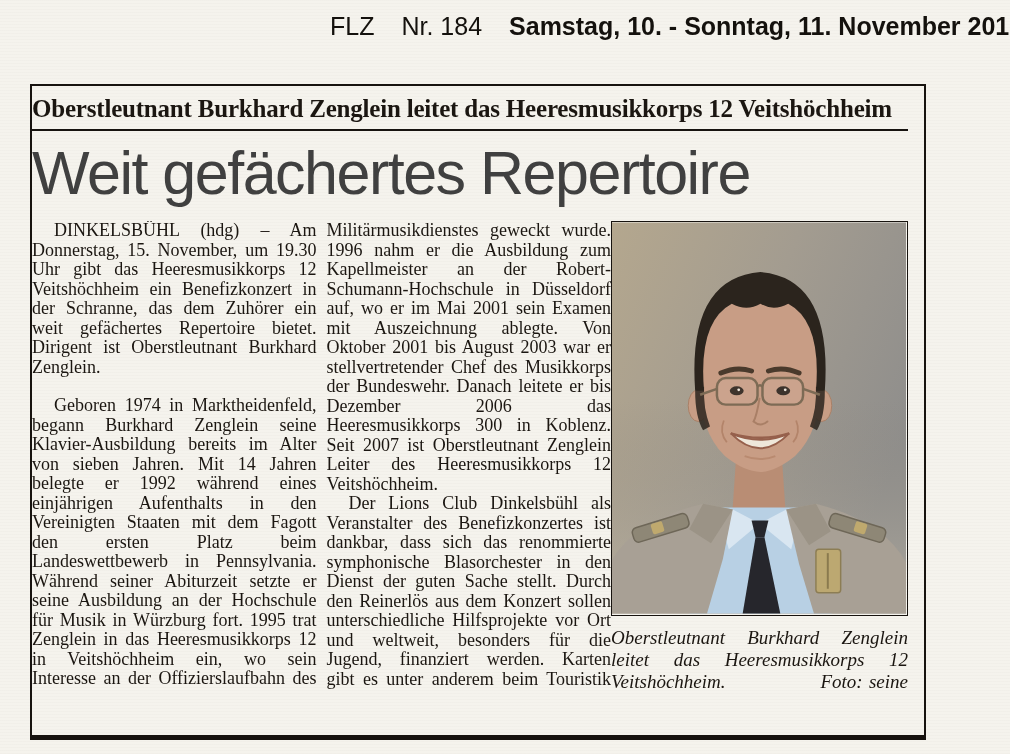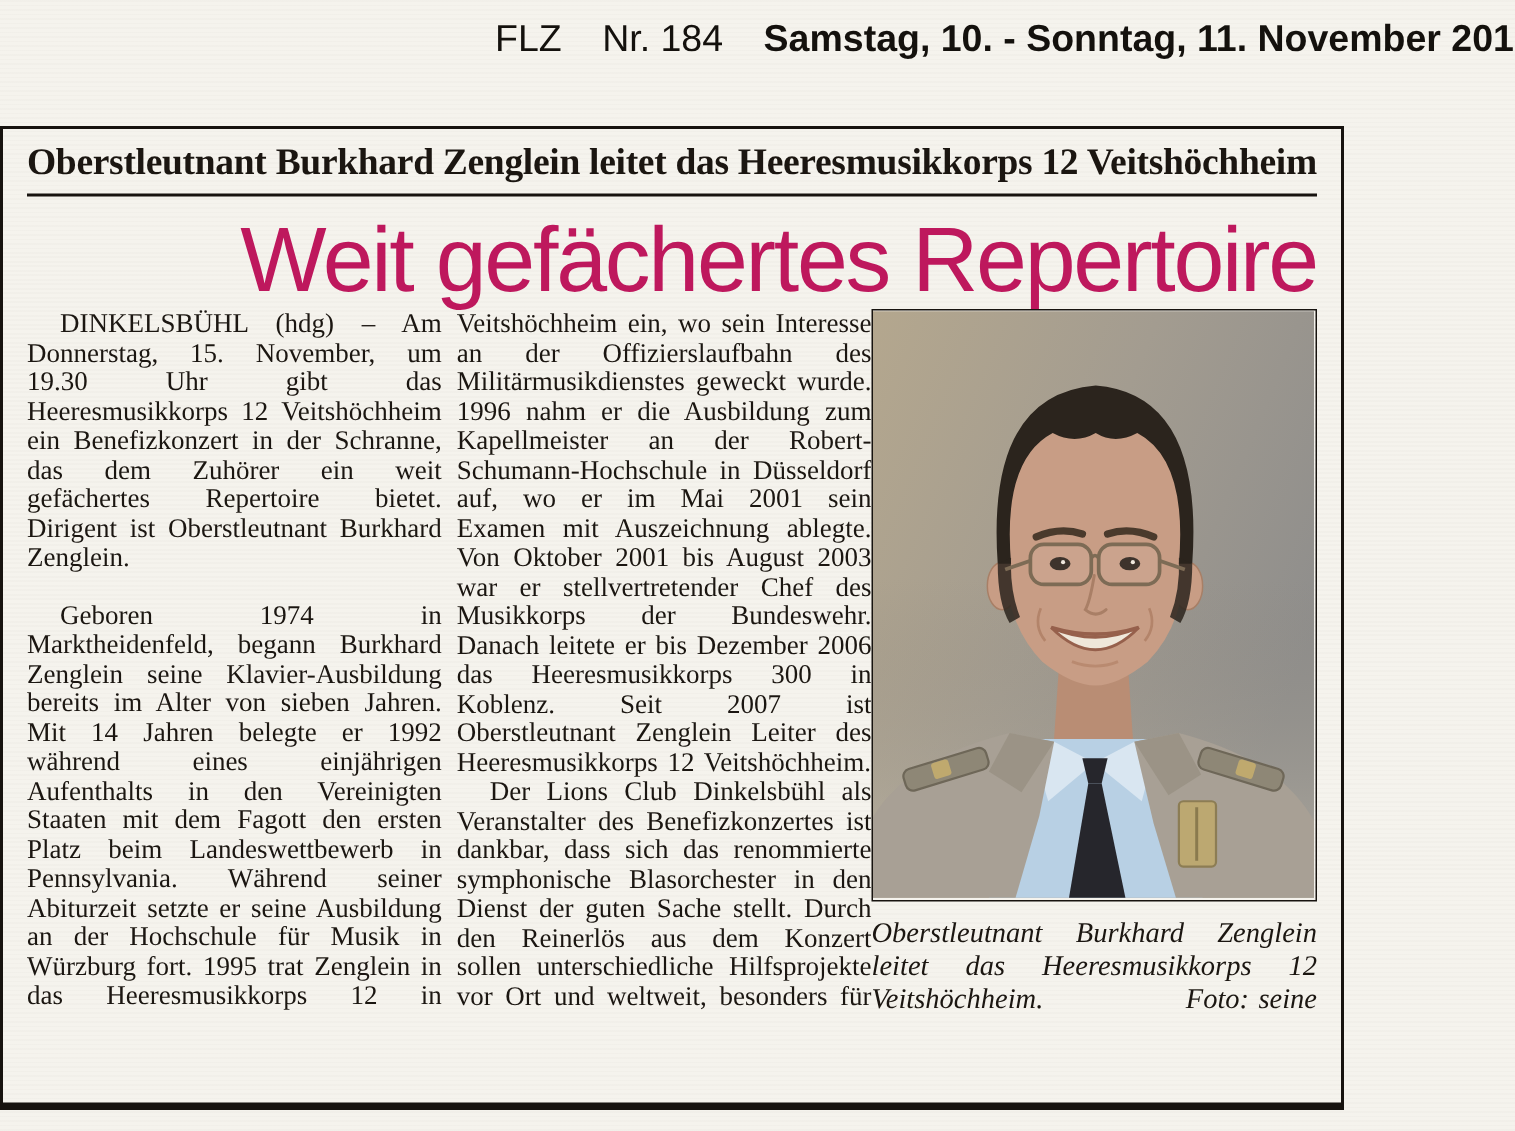--- a/index.html
+++ b/index.html
@@ -22,42 +22,42 @@
   }
   .masthead{
     position:absolute; top:12px; left:330px; width:680px;
     text-align:center;
     font-family:"Liberation Sans", sans-serif;
     font-size:25px; color:#14110d; white-space:nowrap;
   }
   .masthead .seg{margin-right:27px;}
   .masthead .seg:last-child{margin-right:13px;font-weight:bold;}
   .article-box{
-    position:absolute; left:0; top:84px; width:896px; height:656px;
+    position:absolute; left:30px; top:84px; width:896px; height:656px;
     border:2px solid #17130f; border-bottom-width:5px;
-    padding:8px 16px 0 16px;
+    padding:8px 16px 0 0;
   }
   .kicker{
     font-weight:bold; font-size:25px; line-height:30px;
     letter-spacing:-0.2px;
     border-bottom:2px solid #17130f;
     padding-bottom:5px;
   }
   .headline{
     font-family:"Liberation Sans", sans-serif;
     font-weight:400; font-size:61px; line-height:66px;
-    letter-spacing:-1.5px; text-align:right;
-    margin-top:9px; color:#be185d;
+    letter-spacing:-1.5px; text-align:left;
+    margin-top:9px; color:#404040;
   }
   .subheadline{
     font-size:23px; line-height:26px; font-weight:bold;
     text-align:center; margin-top:7px;
   }
   .body-area{
-    display:flex; height:475px; overflow:hidden;
+    display:flex; margin-top:15px; height:475px; overflow:hidden;
   }
   .text-columns{
     width:640px; height:475px;
     column-count:2; column-gap:10px; column-fill:auto;
     font-size:18px; line-height:19.5px;
     text-align:justify; word-spacing:2px;
     hyphens:auto; -webkit-hyphens:auto;
     overflow:hidden;
   }
   .text-columns p{text-indent:22px;}

